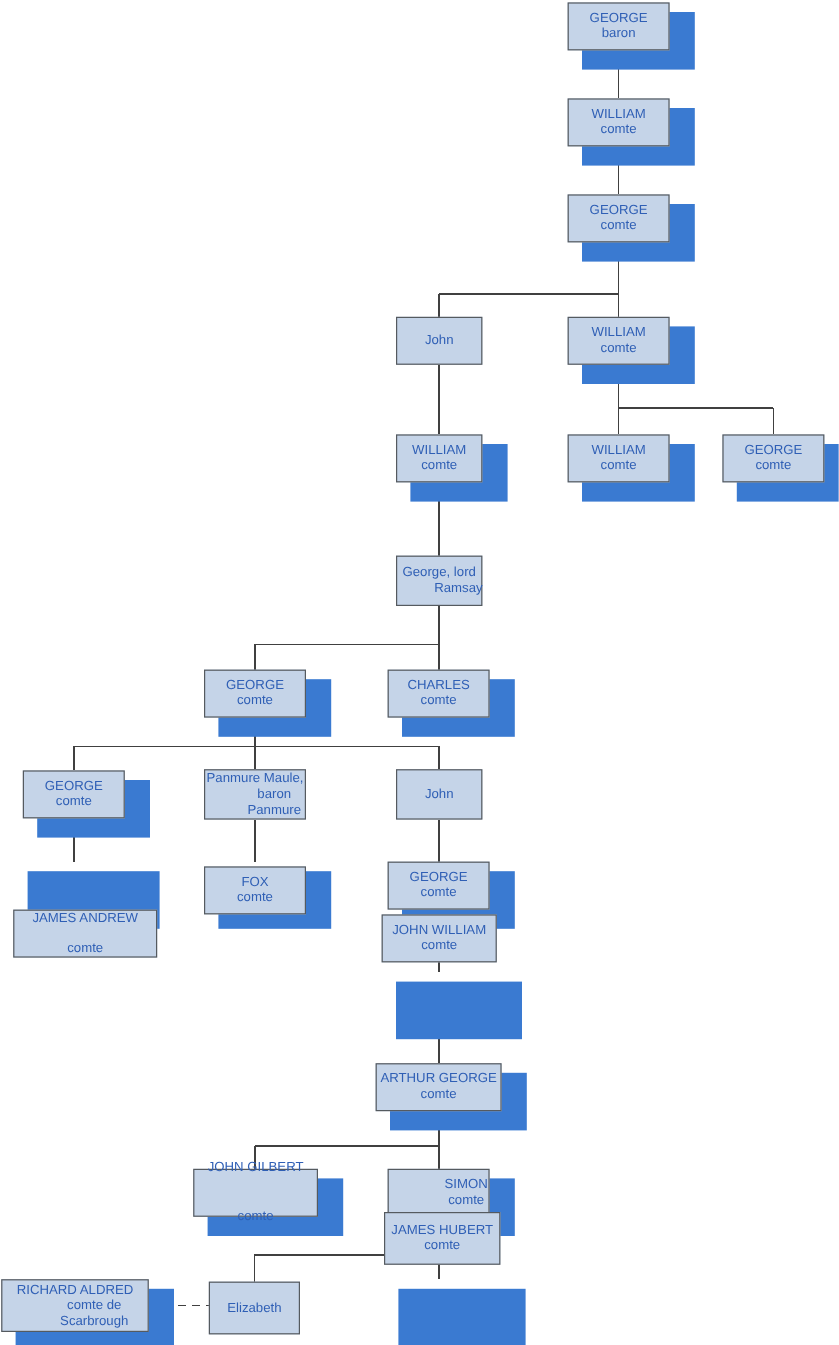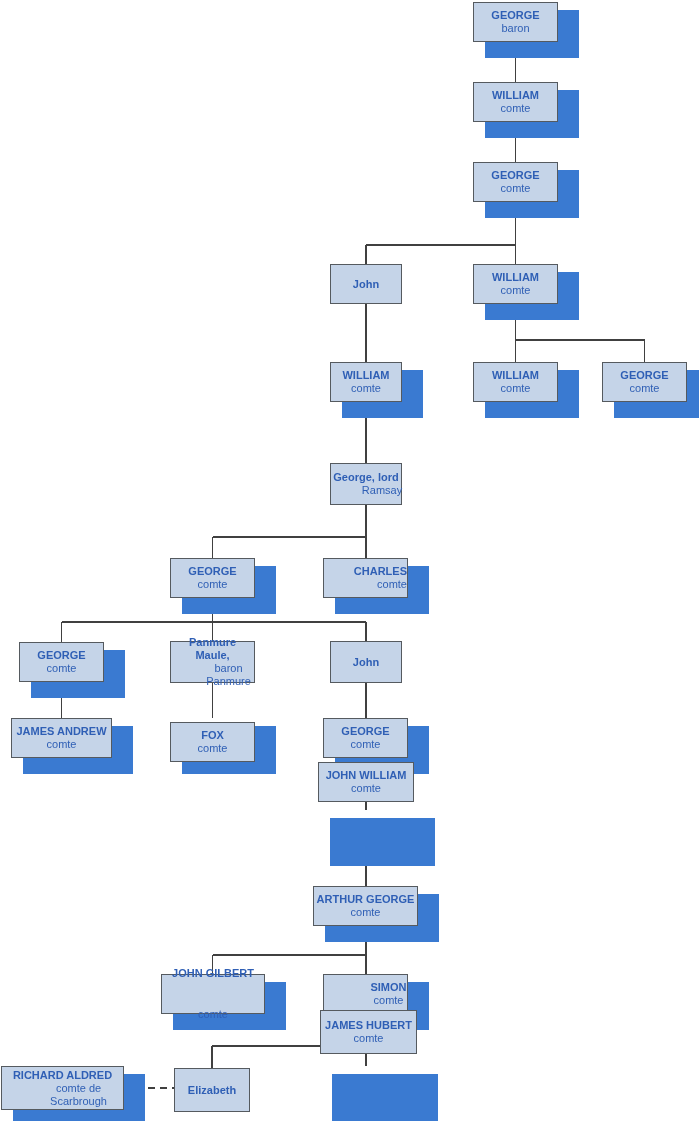--- a/index.html
+++ b/index.html
@@ -32,21 +32,21 @@
     font-size: 11px;
     line-height: 13px;
     text-align: center;
     display: flex;
     flex-direction: column;
     align-items: center;
     justify-content: center;
     z-index: 3;
     cursor: pointer;
   }
-  .node .nm { display: block; white-space: nowrap; font-weight: bold; }
+  .node .nm { display: block; white-space: nowrap; }
   .node .ti { display: block; white-space: nowrap; }
   .node.wrap .nm { white-space: normal; }
   .node.wrap .ti { white-space: normal; padding-left: 32px; }
   .shadow {
     position: absolute;
     background: #3a7ad1;
     z-index: 1;
   }
 </style>
 </head>
@@ -147,36 +147,36 @@
         <span class="ti">comte</span>
       </div>
       <div class="node wrap" style="left: 330px; top: 463px; width: 72px; height: 42px;">
         <span class="nm">George, lord</span>
         <span class="ti">Ramsay</span>
       </div>
       <div class="node" style="left: 170px; top: 558px; width: 85px; height: 40px;">
         <span class="nm">GEORGE</span>
         <span class="ti">comte</span>
       </div>
-      <div class="node" style="left: 323px; top: 558px; width: 85px; height: 40px; align-items: flex-end;">
+      <div class="node" style="left: 323px; top: 558px; width: 85px; height: 40px;">
         <span class="nm">CHARLES</span>
         <span class="ti">comte</span>
       </div>
       <div class="node" style="left: 19px; top: 642px; width: 85px; height: 40px;">
         <span class="nm">GEORGE</span>
         <span class="ti">comte</span>
       </div>
       <div class="node wrap" style="left: 170px; top: 641px; width: 85px; height: 42px;">
         <span class="nm">Panmure Maule,</span>
         <span class="ti">baron Panmure</span>
       </div>
       <div class="node" style="left: 330px; top: 641px; width: 72px; height: 42px;">
         <span class="nm">John</span>
       </div>
-      <div class="node" style="left: 11px; top: 718px; width: 101px; height: 40px;">
+      <div class="node" style="left: 11px; top: 758px; width: 120px; height: 40px; justify-content: space-between;">
         <span class="nm">JAMES ANDREW</span>
         <span class="ti">comte</span>
       </div>
       <div class="node" style="left: 170px; top: 722px; width: 85px; height: 40px;">
         <span class="nm">FOX</span>
         <span class="ti">comte</span>
       </div>
       <div class="node" style="left: 323px; top: 718px; width: 85px; height: 40px;">
         <span class="nm">GEORGE</span>
         <span class="ti">comte</span>

